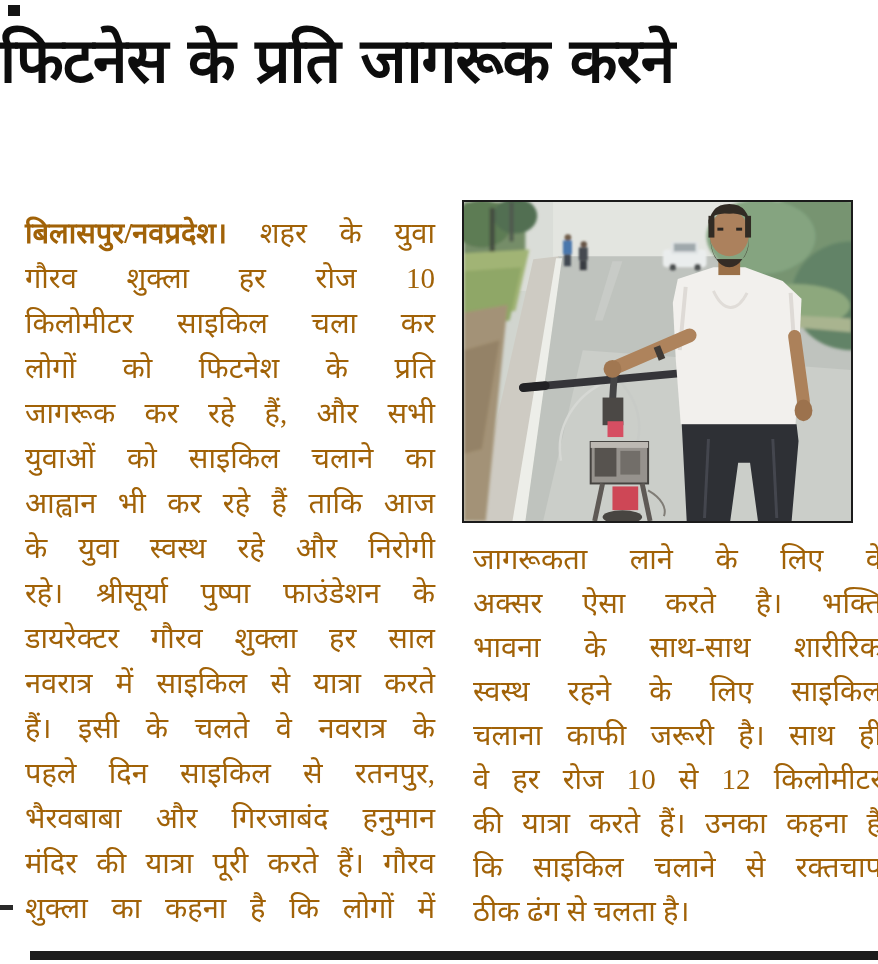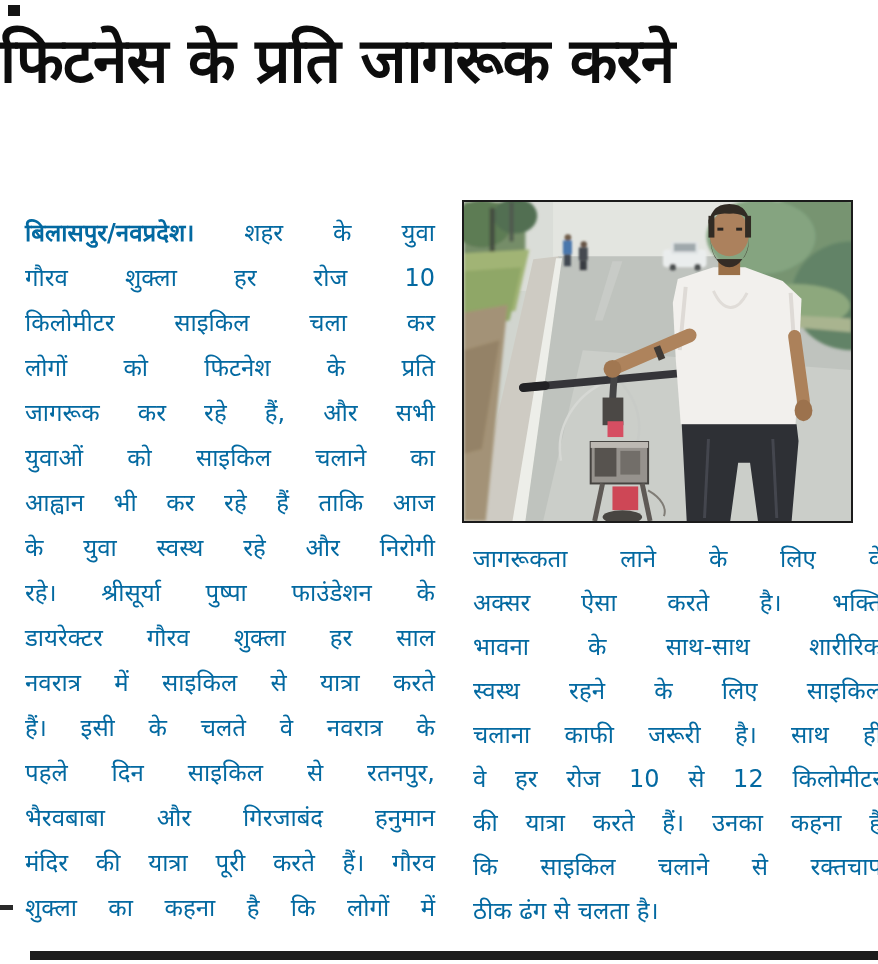--- a/index.html
+++ b/index.html
@@ -12,21 +12,21 @@
     margin:0 auto; overflow:hidden;
   }
   
   .headline {
     position:absolute; top:14px; left:0; width:878px;
     text-align:left; font-weight:800; letter-spacing:-1px;
     color:#0d0d0d;
   }
   .hl-line { display:block; font-size:62px; line-height:93px; white-space:nowrap; }
   
-  .col { position:absolute; font-size:24px; color:#0369a1; }
+  .col { position:absolute; font-size:29px; color:#a16207;font-family:Liberation Serif, serif; }
   .left-col  { left:25px;  top:211px; width:410px; }
   .right-col { left:463px; top:538px; width:409px;margin-left:10px; }
   .repeat { display:contents; }
   .line {
     display:block; height:45px; line-height:44px;
     text-align:justify; text-align-last:justify;
     white-space:nowrap; overflow:visible;
   }
   .right-col .line { height:44px; line-height:43px; }
   .right-col .line:last-child { text-align-last:left; }

